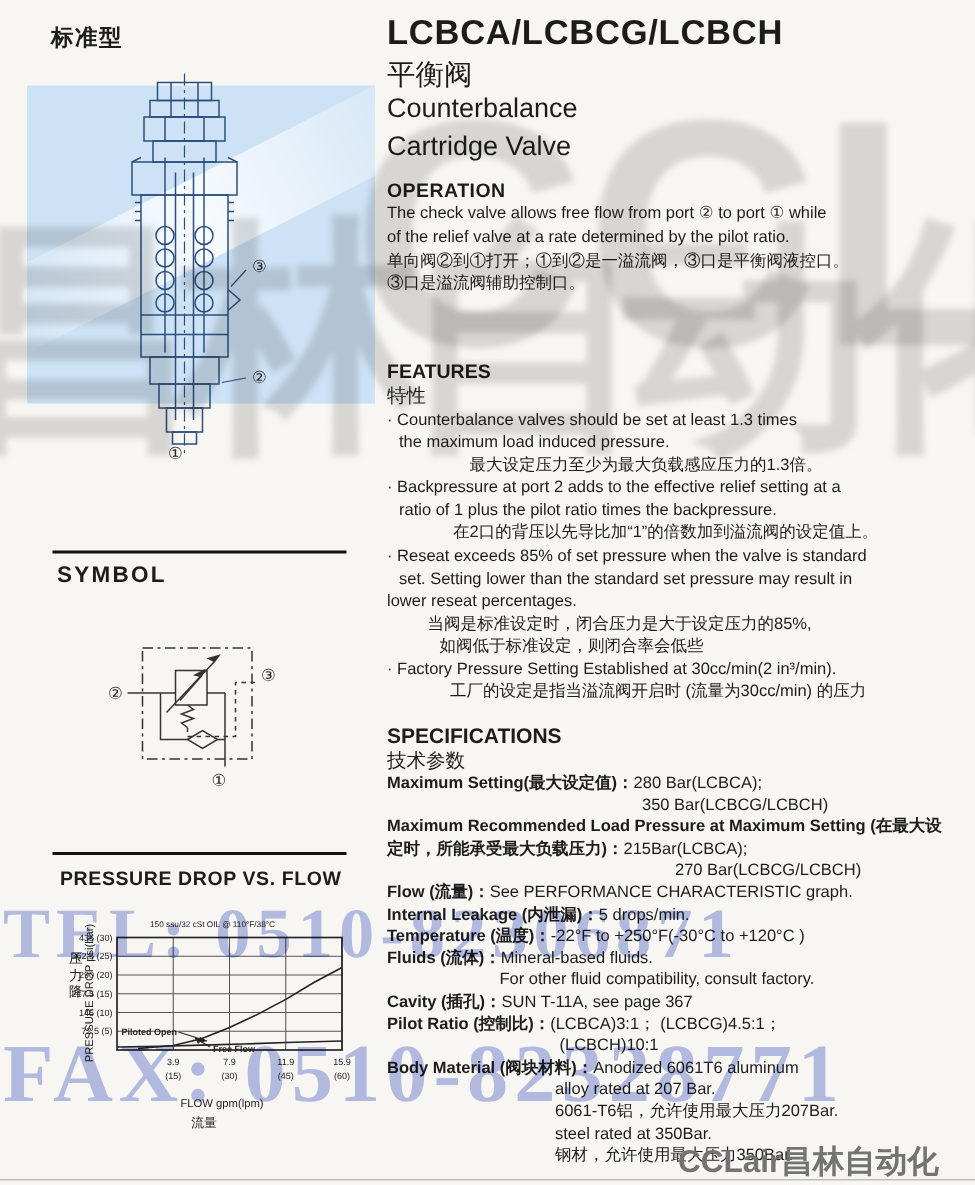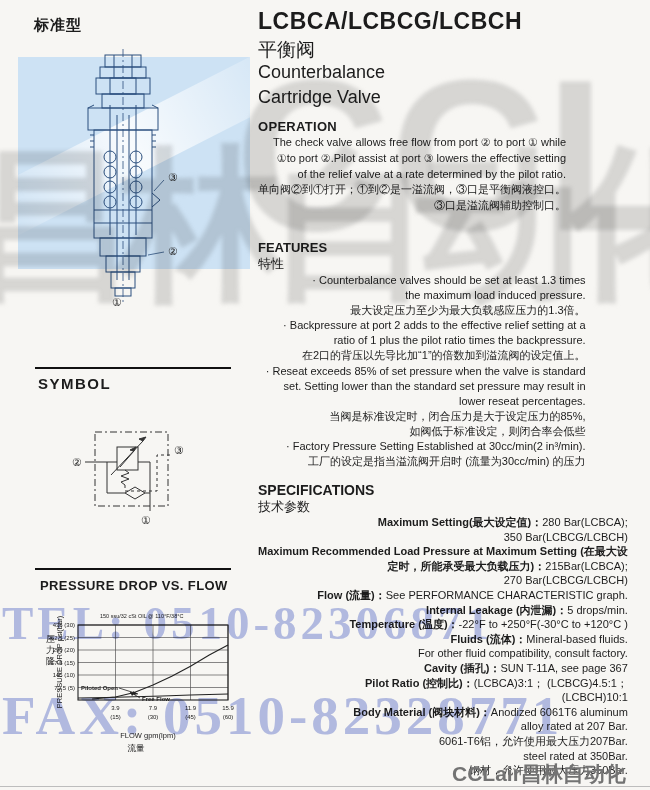--- a/index.html
+++ b/index.html
@@ -29,21 +29,21 @@
   .t-en2{top:87px;font-size:18px;}
   .h-op{top:119px;font-size:13px;font-weight:bold;letter-spacing:.3px;}
   .op-block{top:135px;font-size:11px;line-height:15.8px;}
   .h-feat{top:240px;font-size:13px;font-weight:bold;}
   .h-feat-cn{top:255px;font-size:13px;}
   .feat-block{top:273px;font-size:11px;line-height:15.1px;}
   .h-spec{top:482px;font-size:14px;font-weight:bold;}
   .h-spec-cn{top:498px;font-size:13px;}
   .spec-block{top:515px;font-size:11px;line-height:14.6px;}
   .spec-line b{font-weight:bold;}
-  .line{white-space:nowrap;text-align:right;}
+  .line{white-space:nowrap;}
   svg{position:absolute;overflow:visible;}
   svg text{font-family:"Liberation Sans",sans-serif;fill:#222;}
   .hairline{left:0;top:786px;width:650px;height:1px;background:#bdbdbd;z-index:2;}
 </style>
 </head>
 <body>
 
 <div class="abs wm-gray" style="left:235px;top:48px;font-size:215px;">CCLair</div>
 <div class="abs wm-gray" style="left:-30px;top:142px;font-size:165px;letter-spacing:-16px;">昌林自动化</div>
 
@@ -173,21 +173,20 @@
 
 <div class="abs rcol model">LCBCA/LCBCG/LCBCH</div>
 <div class="abs rcol t-cn">平衡阀</div>
 <div class="abs rcol t-en1">Counterbalance</div>
 <div class="abs rcol t-en2">Cartridge Valve</div>
 
 <div class="abs rcol h-op">OPERATION</div>
 <div class="abs rcol op-block">
 
 <div class="line"><span>The check valve allows free flow from port ② to port ① while</span></div>
-    <div class="line"><span>①to port ②.Pilot assist at port ③ lowers the effective setting</span></div>
     <div class="line"><span>of the relief valve at a rate determined by the pilot ratio.</span></div>
     <div class="line"><span>单向阀②到①打开；①到②是一溢流阀，③口是平衡阀液控口。</span></div>
     <div class="line"><span>③口是溢流阀辅助控制口。</span></div>
   </div>
 
 <div class="abs rcol h-feat">FEATURES</div>
 <div class="abs rcol h-feat-cn">特性</div>
 <div class="abs rcol feat-block">
 
 <div class="line"><span>· Counterbalance valves should be set at least 1.3 times</span></div>

